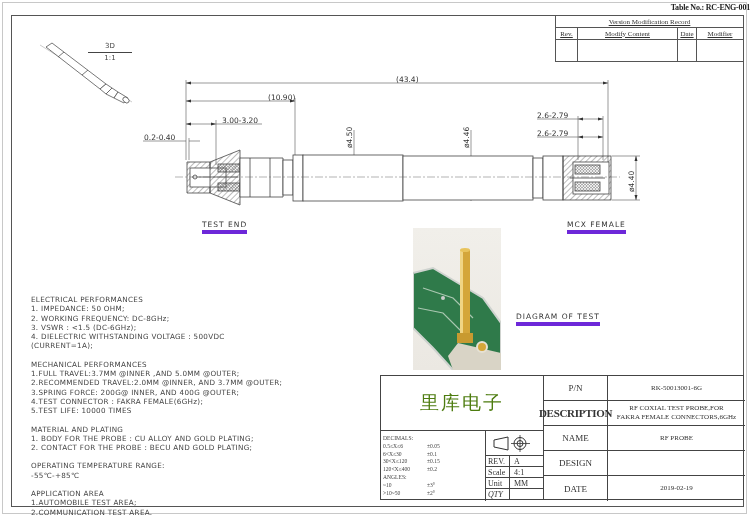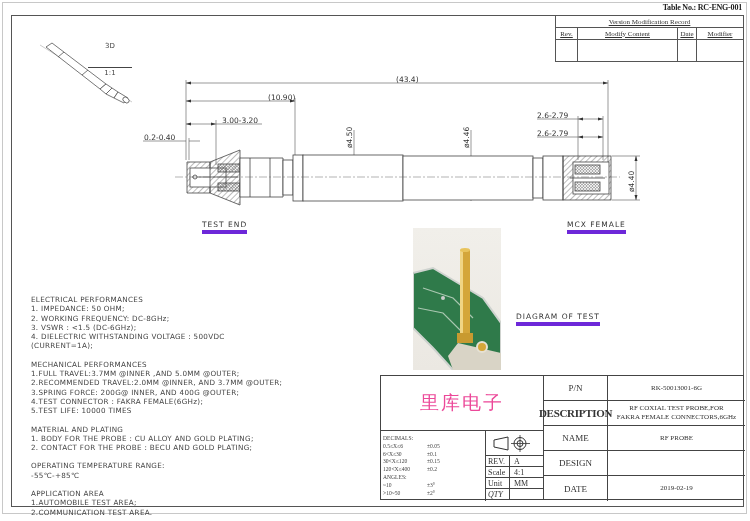--- a/index.html
+++ b/index.html
@@ -2,52 +2,52 @@
 <html><head>
 <meta charset="utf-8">
 <style>
   * { box-sizing: border-box; margin: 0; padding: 0; }
   html, body { width: 750px; height: 521px; background: #ffffff; overflow: hidden; }
   body { position: relative; font-family: "DejaVu Sans", sans-serif; color: #333; }
 
   .page-frame { position: absolute; left: 2px; top: 2px; width: 745px; height: 512px; border: 1px solid #c8c8c8; }
   .drawing-border { position: absolute; left: 11px; top: 15px; width: 733px; height: 492px; border: 1.5px solid #555; }
 
-  .table-no { position: absolute; right: 8px; top: 3px; font-family: "Liberation Serif", serif; font-size: 8px; font-weight: bold; color: #222; letter-spacing: -0.2px; }
+  .table-no { position: absolute; right: 0; top: 3px; font-family: "Liberation Serif", serif; font-size: 8px; font-weight: bold; color: #222; letter-spacing: -0.2px; }
 
   
   .version-table { position: absolute; left: 555px; top: 15px; width: 189px; border-collapse: collapse; font-family: "Liberation Serif", serif; font-size: 7px; color: #333; }
   .version-table td { border: 1px solid #555; text-align: center; padding: 0; text-decoration: underline; }
   .vt-title td { height: 12px; }
   .vt-head td { height: 12px; }
   .vt-body td { height: 22px; }
 
   
   .label-3d { position: absolute; left: 88px; top: 42px; width: 44px; text-align: center; font-size: 7px; color: #444; }
-  .label-3d .top { border-bottom: 1px solid #444; padding-bottom: 17px; }
+  .label-3d .top { border-bottom: 1px solid #444; padding-bottom: 2px; }
   .label-3d .bot { padding-top: 1px; }
 
   .dim-text { position: absolute; font-size: 7.5px; color: #333; white-space: nowrap; }
   .dim-text.vert { transform: rotate(-90deg); transform-origin: left top; }
 
   .under-label { position: absolute; font-size: 7.5px; letter-spacing: 1px; color: #333; border-bottom: 4px solid #6d28d9; padding-bottom: 1px; }
 
   svg.drawing { position: absolute; left: 0; top: 0; }
 
   
   .test-photo { position: absolute; left: 413px; top: 228px; width: 88px; height: 142px; background: linear-gradient(180deg, #f1efea 0%, #ebe8e2 100%); overflow: hidden; }
 
   
   .notes { position: absolute; left: 31px; top: 295px; font-size: 7.2px; line-height: 9.3px; color: #444; letter-spacing: 0.3px; }
   .notes .section { margin-bottom: 9px; }
   .notes div { white-space: nowrap; }
 
   
   .title-block { position: absolute; left: 380px; top: 375px; width: 364px; height: 125px; border: 1.5px solid #444; font-family: "Liberation Serif", serif; color: #333; }
-  .tb-company { position: absolute; left: 0; top: 0; width: 163px; height: 55px; border-right: 1px solid #444; border-bottom: 1px solid #444; display: flex; align-items: center; justify-content: center; font-size: 19px; letter-spacing: 2px; color: #ec4899; }
+  .tb-company { position: absolute; left: 0; top: 0; width: 163px; height: 55px; border-right: 1px solid #444; border-bottom: 1px solid #444; display: flex; align-items: center; justify-content: center; font-size: 19px; letter-spacing: 2px; color: #4d7c0f; }
   .tb-tolerance { position: absolute; left: 0; top: 55px; width: 105px; height: 70px; border-right: 1px solid #444; font-size: 5.6px; line-height: 7.8px; padding: 4px 2px 0 2px; color: #444; }
   .tb-tolerance .row { display: flex; }
   .tb-tolerance .row span:first-child { width: 44px; }
   .tb-symbol { position: absolute; left: 105px; top: 55px; width: 58px; height: 25px; border-right: 1px solid #444; border-bottom: 1px solid #444; }
   .tb-small { position: absolute; left: 105px; width: 58px; height: 11px; border-right: 1px solid #444; font-size: 8px; }
   .tb-small .k { position: absolute; left: 0; top: 0; width: 24px; height: 100%; border-right: 1px solid #444; padding-left: 2px; line-height: 11px; }
   .tb-small .v { position: absolute; left: 24px; top: 0; width: 34px; height: 100%; padding-left: 4px; line-height: 11px; }
   .tb-small.b { border-bottom: 1px solid #444; }
 
   .tb-right { position: absolute; left: 163px; top: 0; width: 201px; height: 125px; }

